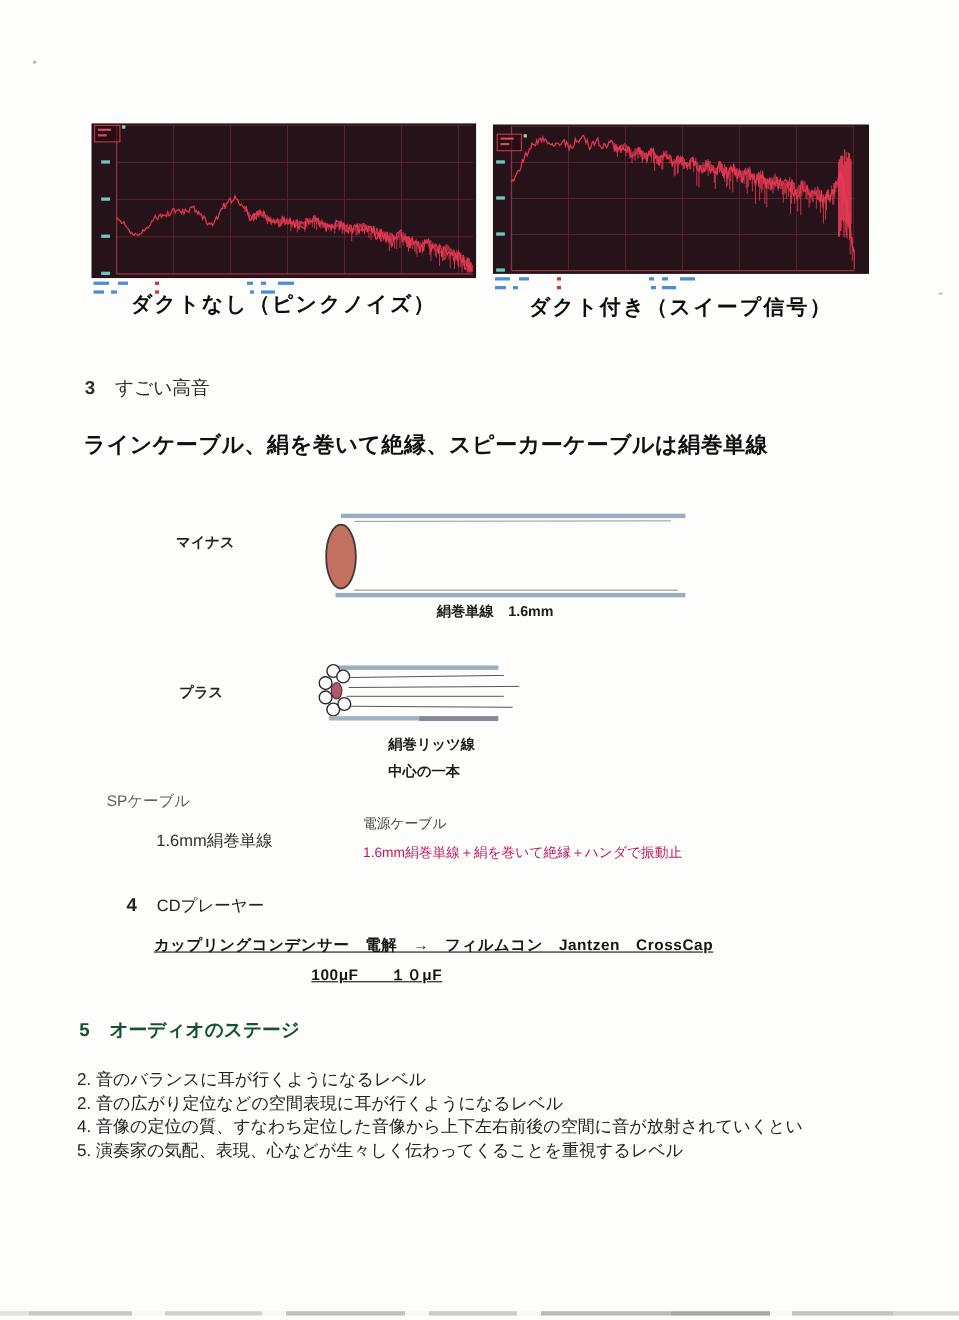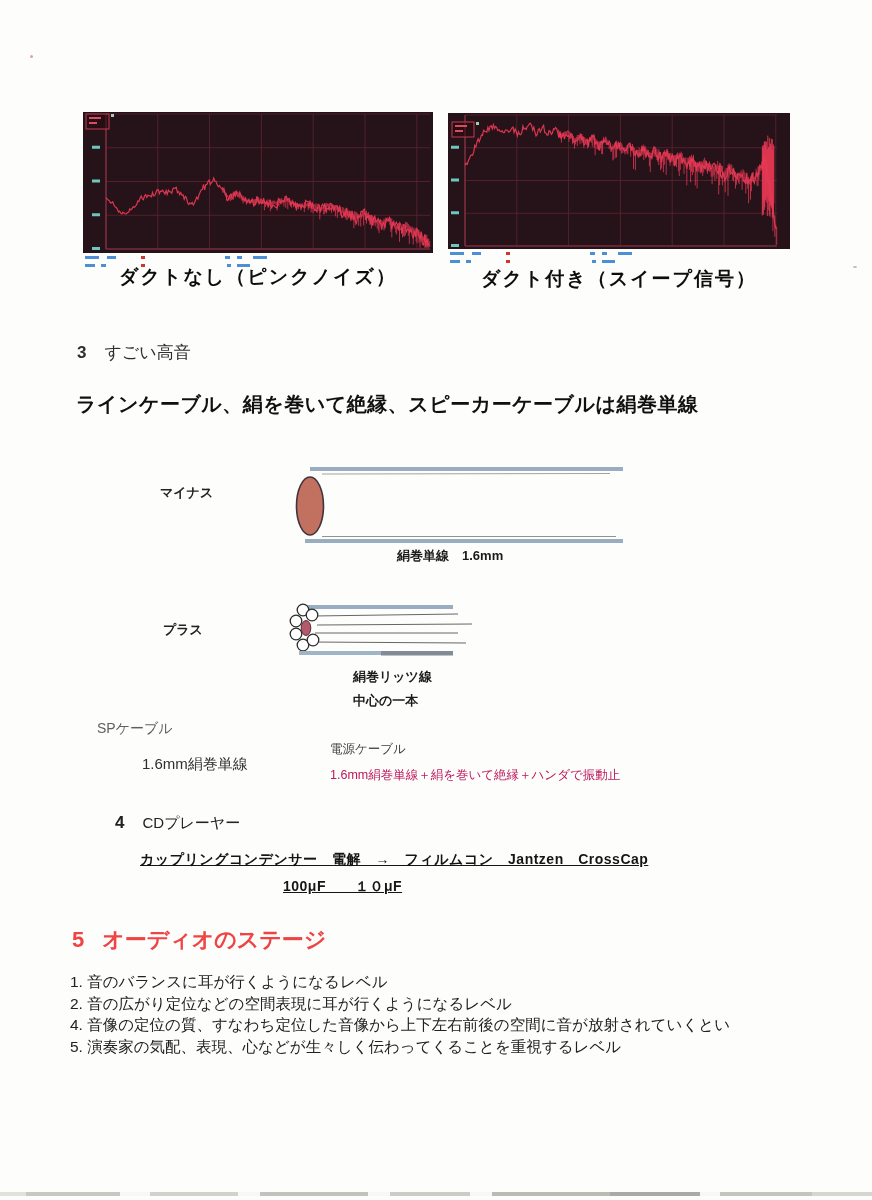--- a/index.html
+++ b/index.html
@@ -12,21 +12,21 @@
           letter-spacing:2px;color:#0d0d0d;}
   
   .readout{position:absolute;}
   .r-row{height:3px;margin-bottom:5px;}
   
   .secnum{font-weight:700;margin-right:18px;}
   .h-s3{font-size:17px;color:#2e2e2e;}
   .lead{font-size:20px;font-weight:700;color:#101010;letter-spacing:.5px;}
   .h-s4{font-size:15px;color:#222;}
   .h-s4 .secnum{font-size:17px;}
-  .h-s5{font-size:22px;font-weight:700;color:#ef4444;}
+  .h-s5{font-size:17px;font-weight:700;color:#14532d;}
   .s4line{font-size:14px;font-weight:700;color:#151515;letter-spacing:.5px;text-decoration:underline;}
   .cap-label{font-size:14px;color:#5f5f5f;}
   .cap-spec{font-size:15px;color:#2f2f2f;text-align:center;}
   .pw-label{font-size:12.5px;color:#3e3e3e;}
   .pw-spec{font-size:12.5px;color:#be185d;}
   .list{font-size:15.5px;line-height:21.5px;color:#212121;}
   svg text{font-family:"Liberation Sans",sans-serif;}
   .speck{position:absolute;border-radius:50%;}
   .bottom-edge{position:absolute;left:0;top:1192px;width:872px;height:4px;opacity:.75;
     background:linear-gradient(90deg,
@@ -154,20 +154,20 @@
   <div class="abs h-s4 nowrap" style="left:75px;top:813px;margin-left:40px;">
     <span class="secnum">4</span><span>CDプレーヤー</span>
   </div>
   <div class="abs s4line nowrap" style="left:140px;top:851px;">カップリングコンデンサー　電解　→　フィルムコン　Jantzen　CrossCap</div>
   <div class="abs s4line nowrap" style="left:283px;top:878px;">100μF　　１０μF</div>
 
   <div class="abs h-s5 nowrap" style="left:72px;top:925px;">
     <span class="secnum">5</span><span>オーディオのステージ</span>
   </div>
   <div class="abs list" style="left:70px;top:971px;">
-    <div class="nowrap">1. 音のバランスに耳が行くようになるレベル</div>
+    <div class="nowrap">2. 音のバランスに耳が行くようになるレベル</div>
     <div class="nowrap">2. 音の広がり定位などの空間表現に耳が行くようになるレベル</div>
     <div class="nowrap">4. 音像の定位の質、すなわち定位した音像から上下左右前後の空間に音が放射されていくとい</div>
     <div class="nowrap">5. 演奏家の気配、表現、心などが生々しく伝わってくることを重視するレベル</div>
   </div>
 
   <div class="bottom-edge"></div>
 </div>
 
 </body></html>

